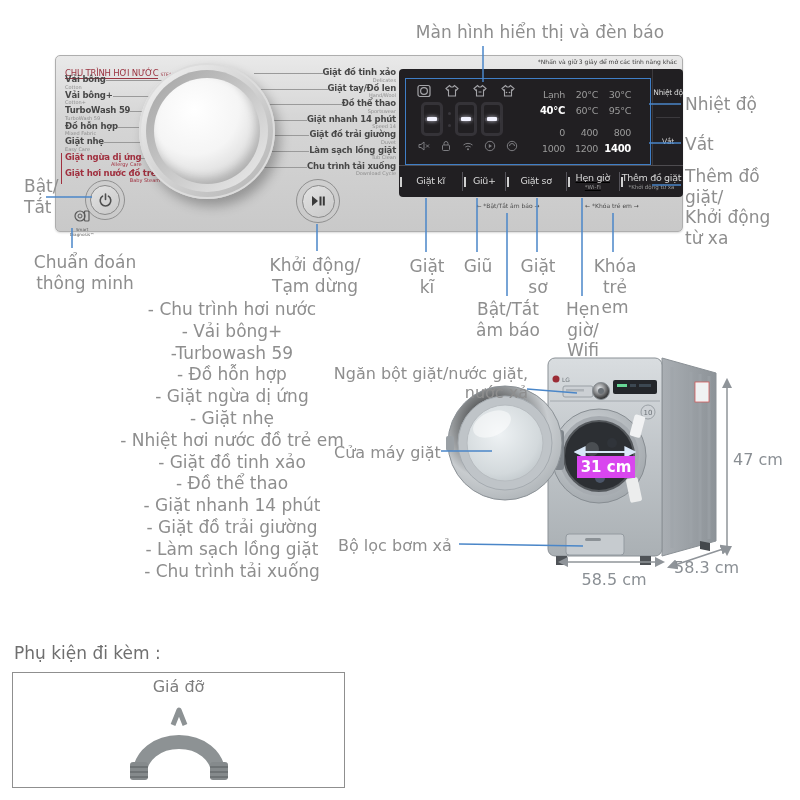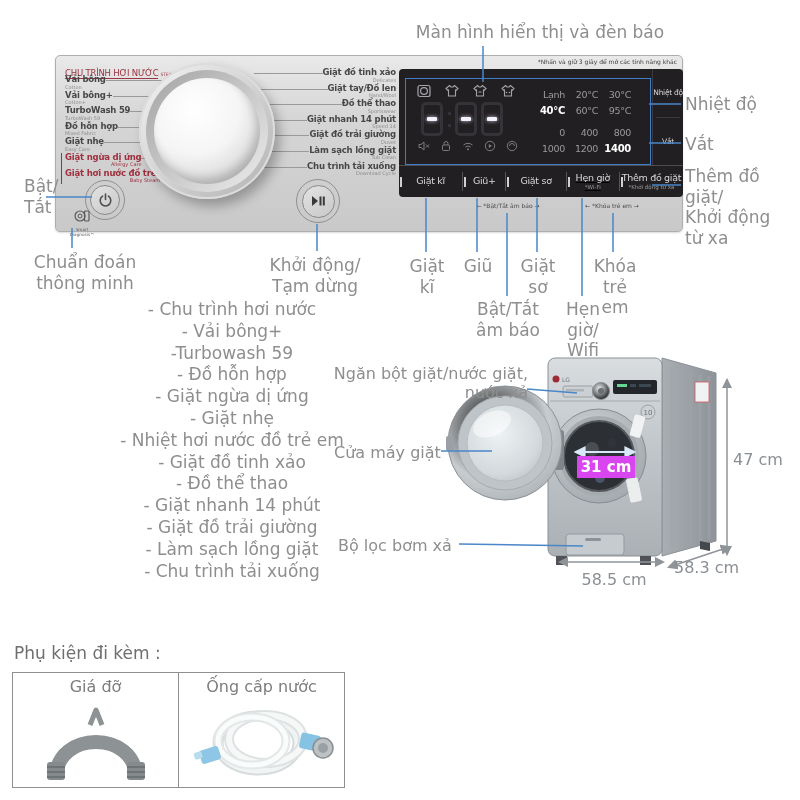--- a/index.html
+++ b/index.html
@@ -428,36 +428,20 @@
       <path d="M40,82 C40,34 120,34 120,82" fill="none" stroke="#8d9294" stroke-width="14"></path>
       <path d="M74,29 L80,14 L86,29" fill="none" stroke="#8d9294" stroke-width="5" stroke-linejoin="round"></path>
       <rect x="31" y="66" width="18" height="18" rx="3" fill="#858a8c"></rect>
       <line x1="31" y1="71" x2="49" y2="71" stroke="#6e7375" stroke-width="2"></line>
       <line x1="31" y1="76" x2="49" y2="76" stroke="#6e7375" stroke-width="2"></line>
       <line x1="31" y1="81" x2="49" y2="81" stroke="#6e7375" stroke-width="2"></line>
       <rect x="111" y="66" width="18" height="18" rx="3" fill="#858a8c"></rect>
       <line x1="111" y1="71" x2="129" y2="71" stroke="#6e7375" stroke-width="2"></line>
       <line x1="111" y1="76" x2="129" y2="76" stroke="#6e7375" stroke-width="2"></line>
       <line x1="111" y1="81" x2="129" y2="81" stroke="#6e7375" stroke-width="2"></line>
-    </svg>
-  </div>
-  <div class="acc-cell">
-    <div class="acc-name">Ống cấp nước</div>
-    <svg width="160" height="90" viewBox="0 0 160 90">
-      <ellipse cx="76" cy="47" rx="40" ry="27" fill="none" stroke="#d7dbdc" stroke-width="11"></ellipse>
-      <ellipse cx="76" cy="47" rx="40" ry="27" fill="none" stroke="#f1f4f4" stroke-width="7"></ellipse>
-      <ellipse cx="84" cy="43" rx="37" ry="24" fill="none" stroke="#dde1e2" stroke-width="10"></ellipse>
-      <ellipse cx="84" cy="43" rx="37" ry="24" fill="none" stroke="#f6f8f8" stroke-width="6"></ellipse>
-      <ellipse cx="70" cy="45" rx="34" ry="24" fill="none" stroke="#e3e7e8" stroke-width="9"></ellipse>
-      <ellipse cx="70" cy="45" rx="34" ry="24" fill="none" stroke="#fafbfb" stroke-width="5"></ellipse>
-      <rect x="18" y="52" width="20" height="14" rx="3" fill="#8ec6e6" transform="rotate(-18 28 59)"></rect>
-      <rect x="12" y="56" width="8" height="7" rx="2" fill="#b9dcef" transform="rotate(-18 16 59)"></rect>
-      <rect x="118" y="38" width="20" height="16" rx="3" fill="#86c2e4" transform="rotate(12 128 46)"></rect>
-      <circle cx="141" cy="52" r="10" fill="#bdc2c5" stroke="#8a8f92" stroke-width="1.5"></circle>
-      <circle cx="141" cy="52" r="5" fill="#9aa0a3"></circle>
     </svg>
   </div>
 </div>
 
 <svg id="overlay" width="800" height="800" viewBox="0 0 800 800">
   <defs>
     <marker id="ag" viewBox="0 0 10 10" refX="8" refY="5" markerWidth="7" markerHeight="7" orient="auto-start-reverse">
         <path d="M0,0 L10,5 L0,10 z" fill="#8f9499"></path>
       </marker>
     <marker id="ab" viewBox="0 0 10 10" refX="8" refY="5" markerWidth="6" markerHeight="6" orient="auto-start-reverse">

